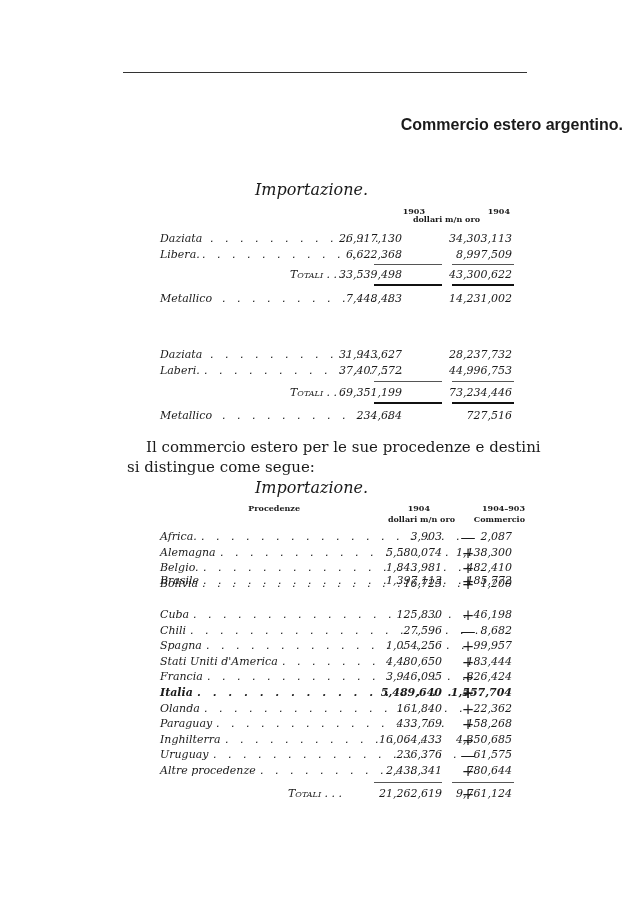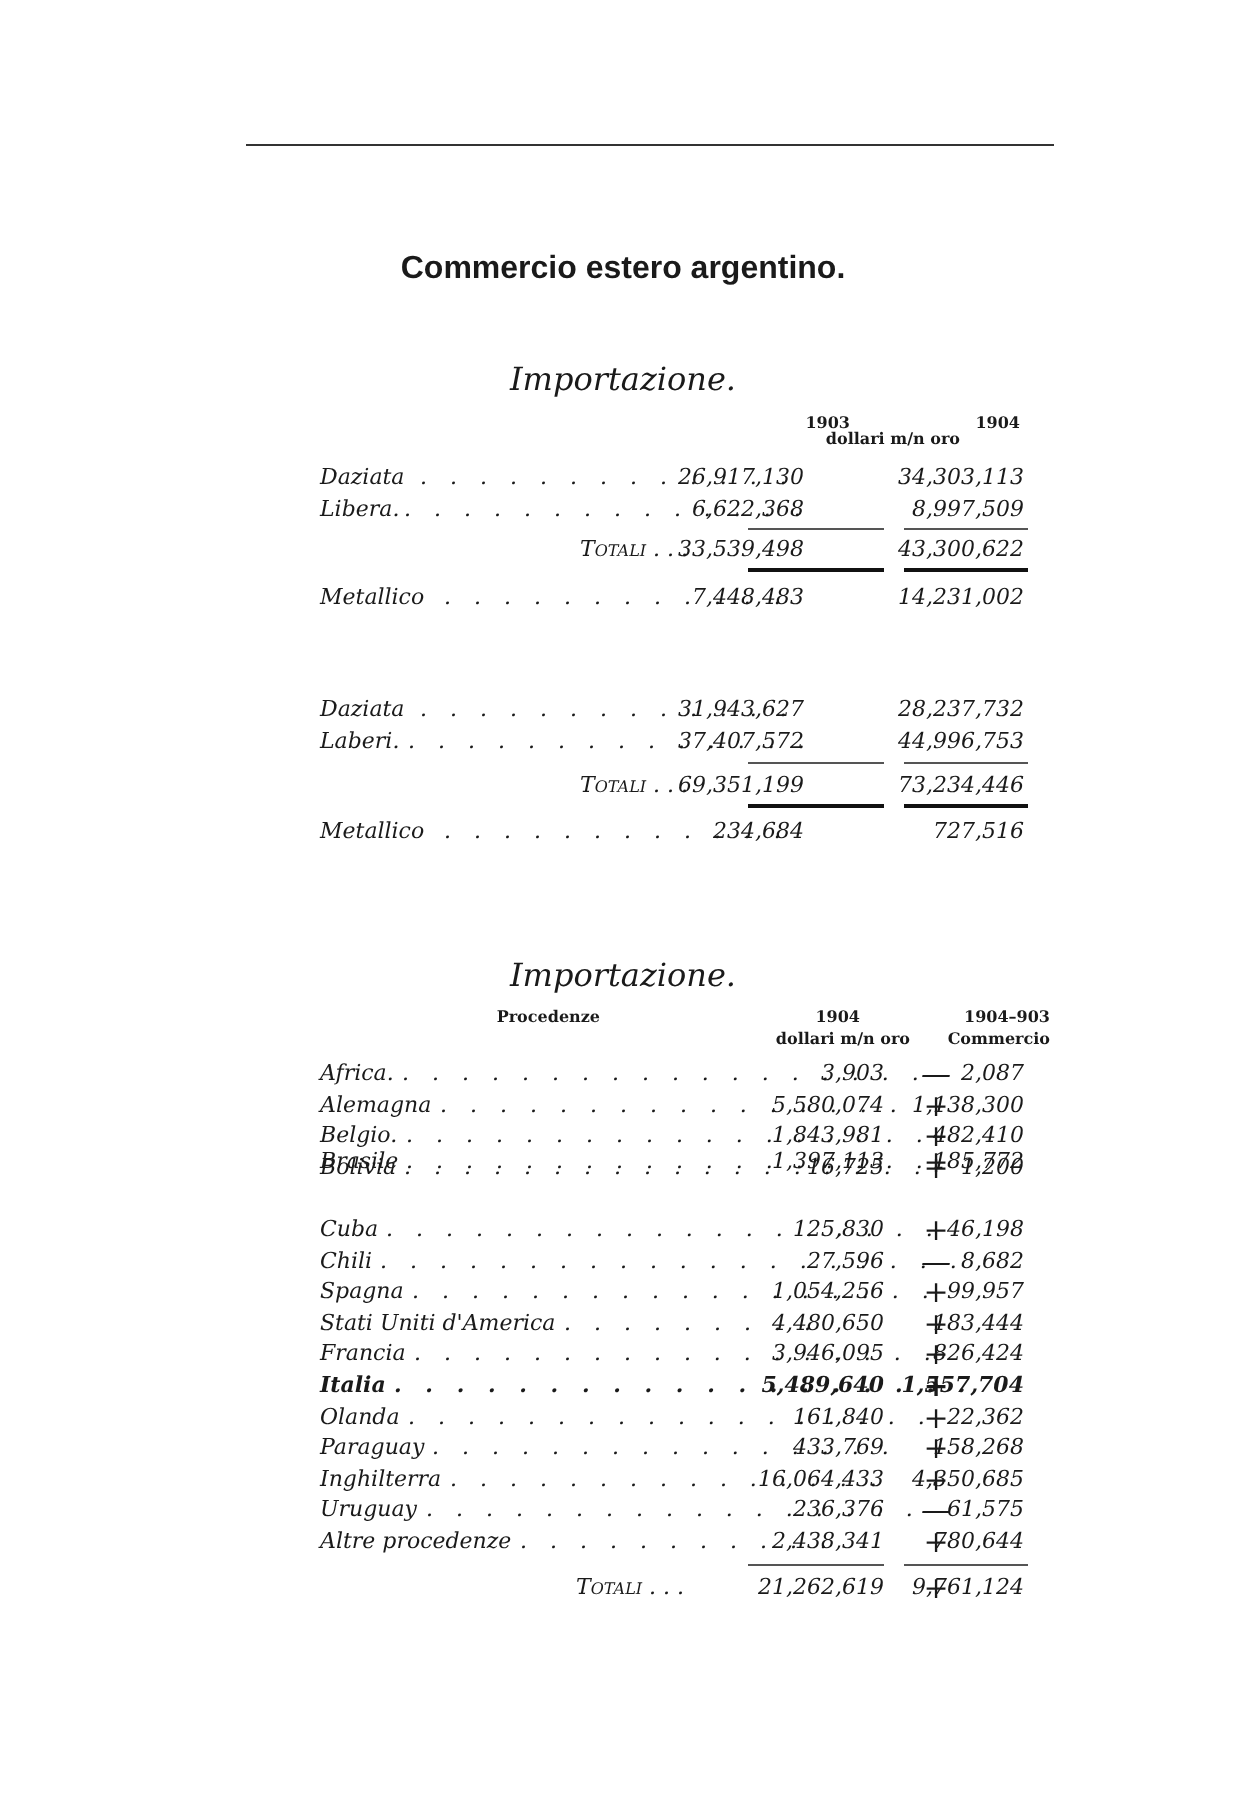--- a/index.html
+++ b/index.html
@@ -6,22 +6,22 @@
   body { width: 623px; height: 900px; position: relative; overflow: hidden;
          font-family: "DejaVu Serif", "Liberation Serif", serif; color: #1a1a1a; }
   .page { position: absolute; left: 0; top: 0; width: 623px; height: 900px; }
 
   .running-head { position: absolute; left: 123px; top: 50px; width: 404px; height: 20px; }
   .page-number { position: absolute; left: 0; top: 0; font-size: 15px; }
   .running-title { position: absolute; left: 0; right: 0; top: 4px; text-align: center;
                    font-size: 10px; font-weight: bold; letter-spacing: 1px; }
   .head-rule { position: absolute; left: 123px; top: 72px; width: 404px; height: 1px; background: #333; }
 
-  .title { position: absolute; left: 0; width: 623px; top: 116px; text-align: center;
-           font-family: "Liberation Sans", sans-serif; font-weight: bold; font-size: 16px; margin-top: 10px; }
+  .title { position: absolute; left: 0; width: 623px; top: 116px; text-align: right;
+           font-family: "Liberation Sans", sans-serif; font-weight: bold; font-size: 16px; }
   .subtitle { position: absolute; left: 0; width: 623px; top: 144px; text-align: center;
               font-size: 12px; letter-spacing: 0.5px; }
   .subtitle .sc { font-variant: small-caps; }
   .subtitle .yr { font-size: 16px; }
 
   .section-title { position: absolute; left: 0; width: 623px; text-align: center;
                    font-style: italic; font-size: 16px; }
 
   .colhead { position: absolute; font-size: 8px; font-weight: bold; text-align: right; }
 
@@ -103,20 +103,23 @@
   </div>
   <div class="rule thick" style="left:374px; top:402px; width:68px;"></div>
   <div class="rule thick" style="left:452px; top:402px; width:62px;"></div>
   <div class="row" style="top:409px;">
     <span class="label">Metallico</span>
     <span class="dots" style="left:62px;">. . . . . . . . . . . .</span>
     <span class="v1">234,684</span>
     <span class="v2">727,516</span>
   </div>
 
+  <div class="para">
+    <span class="indent"></span><span>Il commercio estero per le sue procedenze e destini si distingue come segue:</span>
+  </div>
 
   <div class="section-title" style="top:478px;">Importazione.</div>
   <div class="colhead" style="left:210px; top:503px; width:90px;">Procedenze</div>
   <div class="colhead" style="left:390px; top:503px; width:40px;">1904</div>
   <div class="colhead" style="left:365px; top:514px; width:90px;">dollari m/n oro</div>
   <div class="colhead" style="left:465px; top:503px; width:60px;">1904–903</div>
   <div class="colhead" style="left:465px; top:514px; width:60px;">Commercio</div>
 
   <div id="origin-rows">
       <div class="row" style="top: 530px;">

